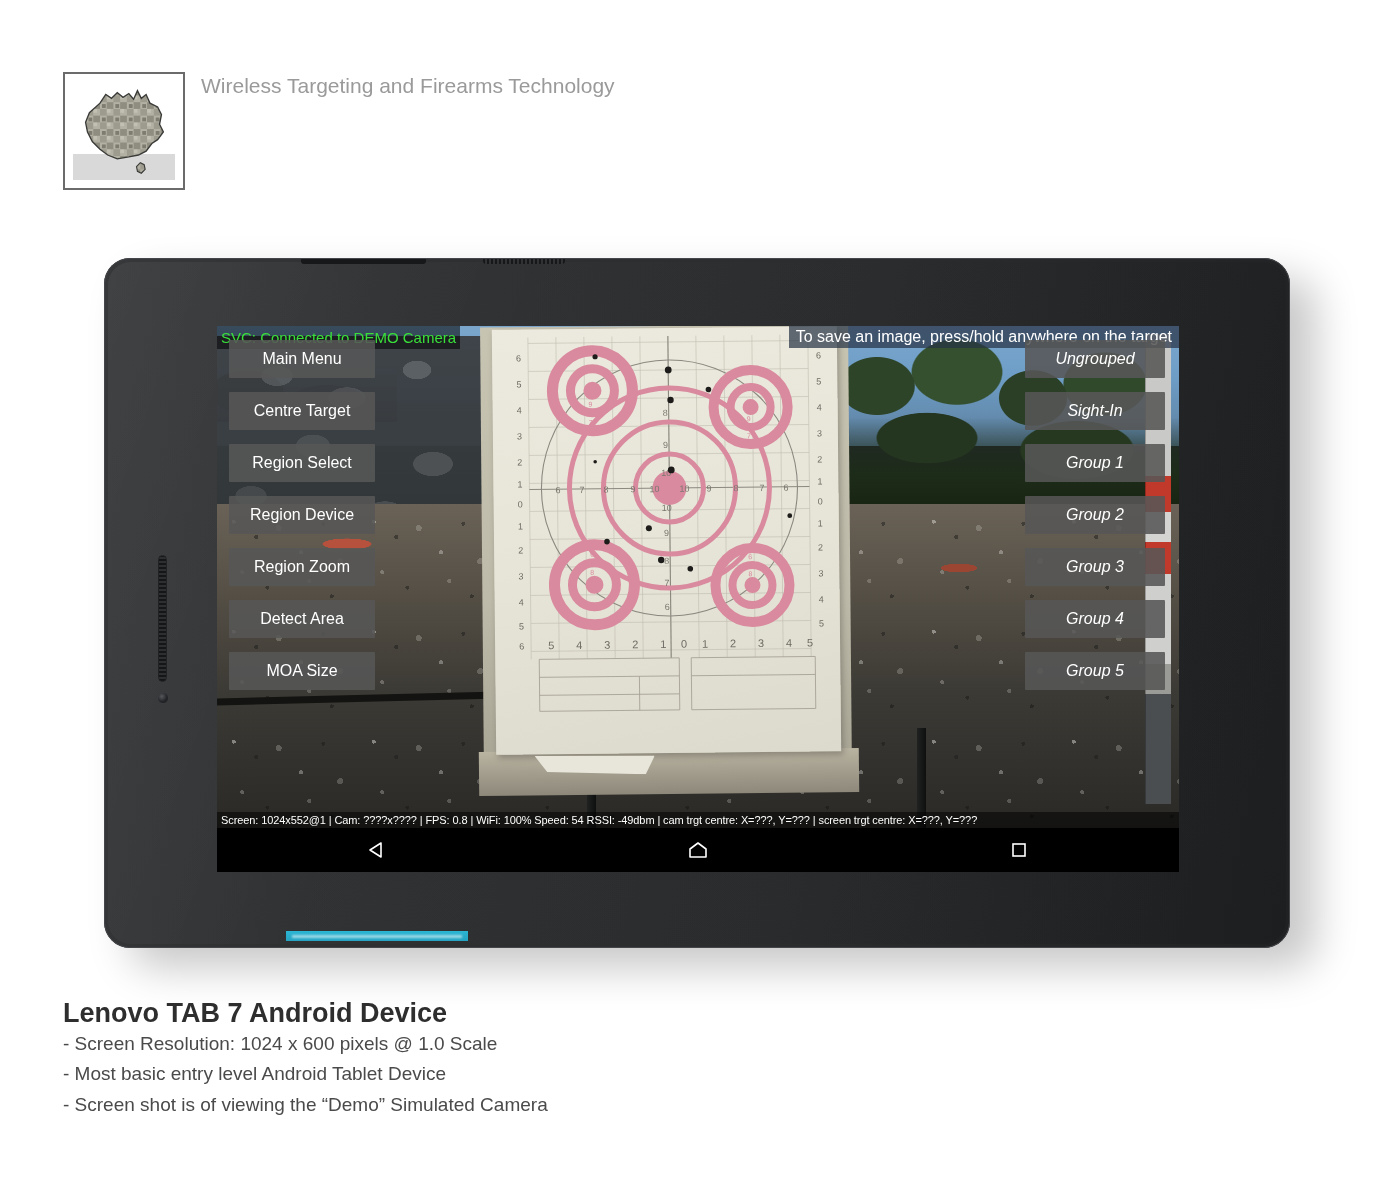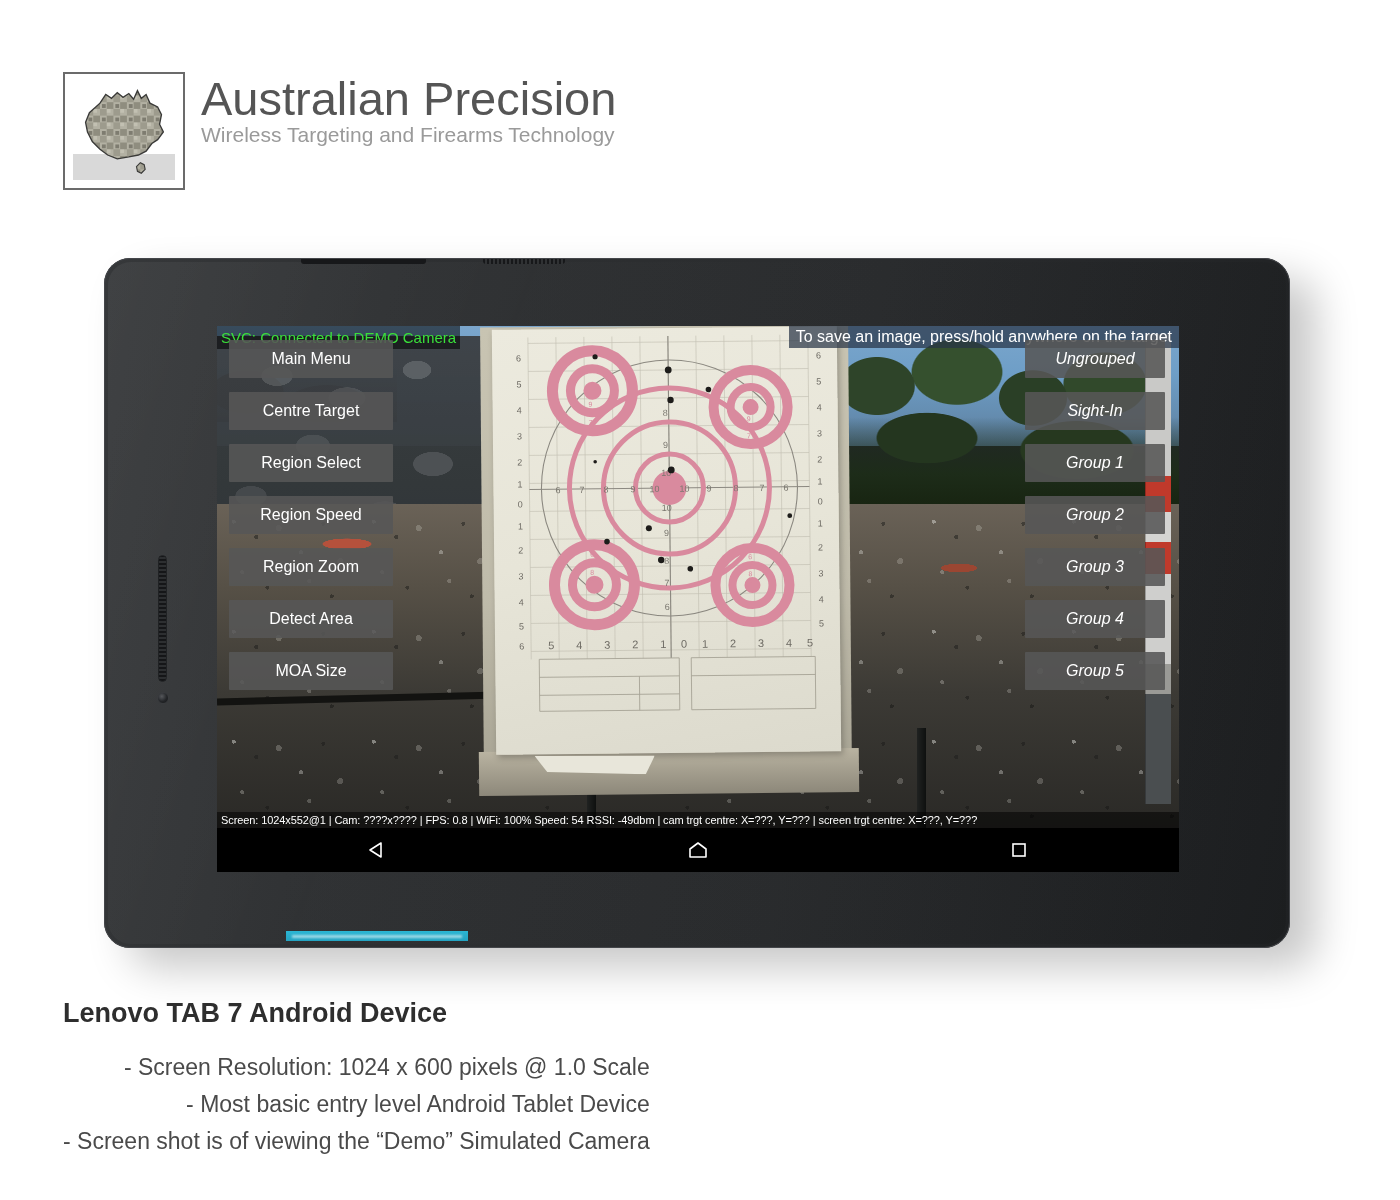--- a/index.html
+++ b/index.html
@@ -237,21 +237,21 @@
     background: rgba(0,0,0,0.52);
     white-space: nowrap; z-index: 8;
     letter-spacing: -0.1px;
   }
 
   
   .btn-col { position: absolute; top: 14px; z-index: 9; }
   #left-col { left: 12px; }
   #right-col { right: 14px; }
   .app-btn {
-    width: 164px; height: 38px;
+    width: 146px; height: 38px;
     margin-bottom: 14px;
     background: rgba(86,86,86,0.88);
     color: #ffffff;
     font-size: 16px;
     display: flex; align-items: center; justify-content: center;
     border: none;
     font-family: "Liberation Sans", sans-serif;
     border-radius: 1px;
     cursor: pointer;
     user-select: none;
@@ -266,24 +266,24 @@
   }
   .nav-btn {
     width: 56px; height: 44px;
     display: flex; align-items: center; justify-content: center;
     cursor: pointer;
   }
 
   
   #caption { position: absolute; left: 63px; top: 998px; }
   #caption-title {
-    font-size: 27px; font-weight: bold; color: #2e2e2e; margin-bottom: 20px;
+    font-size: 27px; font-weight: bold; color: #2e2e2e; 
   }
   .caption-line {
-    font-size: 23px; color: #4a4a4a; line-height: 1.6; white-space: nowrap; text-align: right;
+    font-size: 19px; color: #4a4a4a; line-height: 1.6; white-space: nowrap;
   }
 </style>
 </head>
 <body>
 
 <div id="brand-header">
   <div id="logo-box">
     <div id="logo-map-wrap">
       <div id="logo-band"></div>
       <svg id="logo-map-svg" viewBox="0 0 106 102" preserveAspectRatio="xMidYMid meet">
@@ -305,21 +305,20 @@
           <rect x="0" y="0" width="106" height="102" fill="url(#camo)"></rect>
         </g>
         <path d="M28,22 L34,13 L40,17 L46,11 L52,16 L58,12 L63,18 L67,9 L71,17 L76,13 L80,22
                  L88,26 L92,34 L90,44 L94,52 L88,60 L82,64 L76,72 L68,76 L58,78 L46,80 L36,76
                  L28,70 L20,62 L15,52 L13,42 L17,32 Z" fill="none" stroke="#3a3a38" stroke-width="1.4"></path>
         <path d="M66,88 L70,84 L74,86 L75,91 L71,95 L67,93 Z" fill="url(#camo)" stroke="#3a3a38" stroke-width="1.2"></path>
       </svg>
     </div>
   </div>
   <div id="brand-text">
-    <div id="brand-title">Australian Precision</div>
     <div id="brand-sub">Wireless Targeting and Firearms Technology</div>
   </div>
 </div>
 
 <div id="tablet-shadow"></div>
 <div id="tablet">
   <div id="tablet-inner-sheen"></div>
   <div class="side-button" id="btn-power"></div>
   <div class="side-button" id="btn-volume"></div>
   <div id="speaker-grille"></div>
@@ -530,21 +529,21 @@
       </div>
 
       <div id="svc-status">SVC: Connected to DEMO Camera</div>
       <div id="save-hint">To save an image, press/hold anywhere on the target</div>
       <div id="status-bar">Screen: 1024x552@1 | Cam: ????x???? | FPS: 0.8 | WiFi: 100% Speed: 54 RSSI: -49dbm | cam trgt centre: X=???, Y=??? | screen trgt centre: X=???, Y=???</div>
 
       <div class="btn-col" id="left-col">
         <button class="app-btn">Main Menu</button>
         <button class="app-btn">Centre Target</button>
         <button class="app-btn">Region Select</button>
-        <button class="app-btn">Region Speed</button>
+        <button class="app-btn">Region Device</button>
         <button class="app-btn">Region Zoom</button>
         <button class="app-btn">Detect Area</button>
         <button class="app-btn">MOA Size</button>
       </div>
 
       <div class="btn-col" id="right-col">
         <button class="app-btn">Ungrouped</button>
         <button class="app-btn">Sight-In</button>
         <button class="app-btn">Group 1</button>
         <button class="app-btn">Group 2</button>

